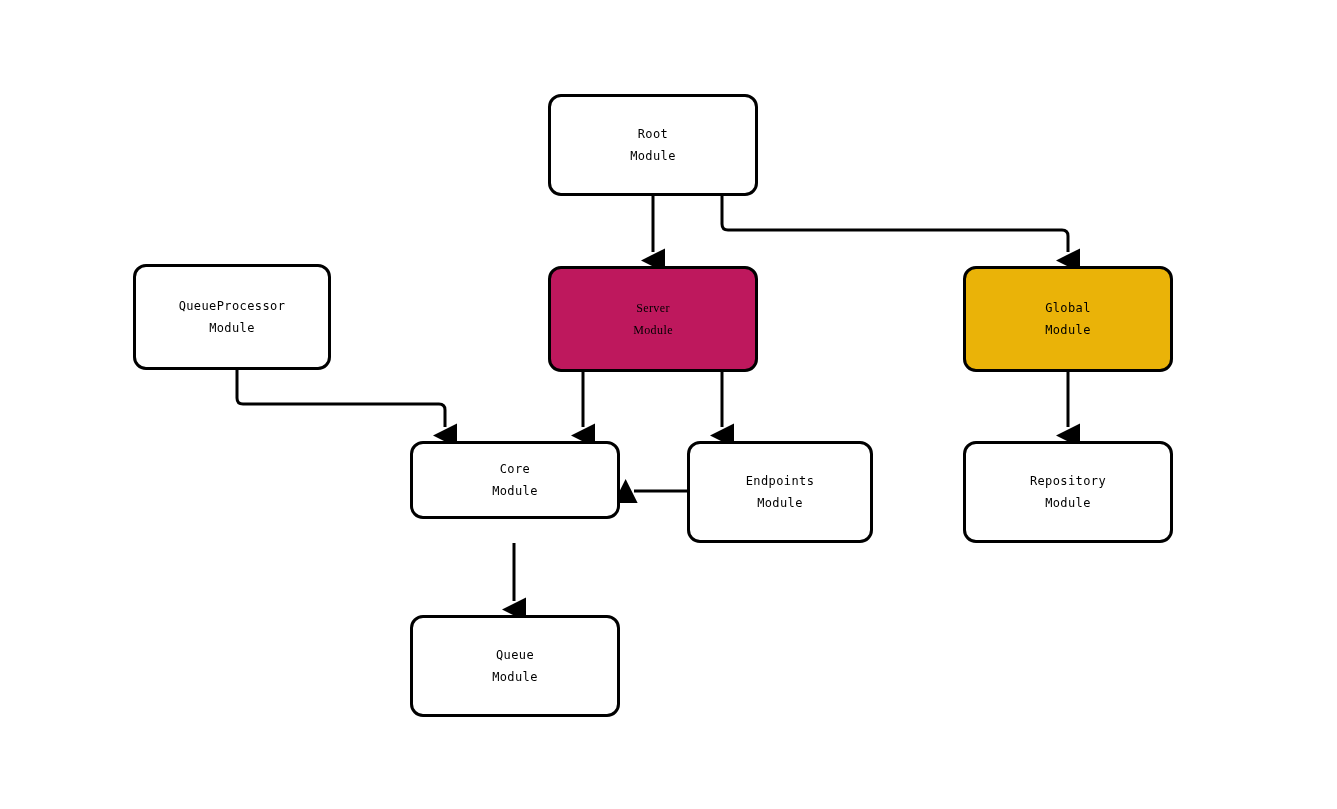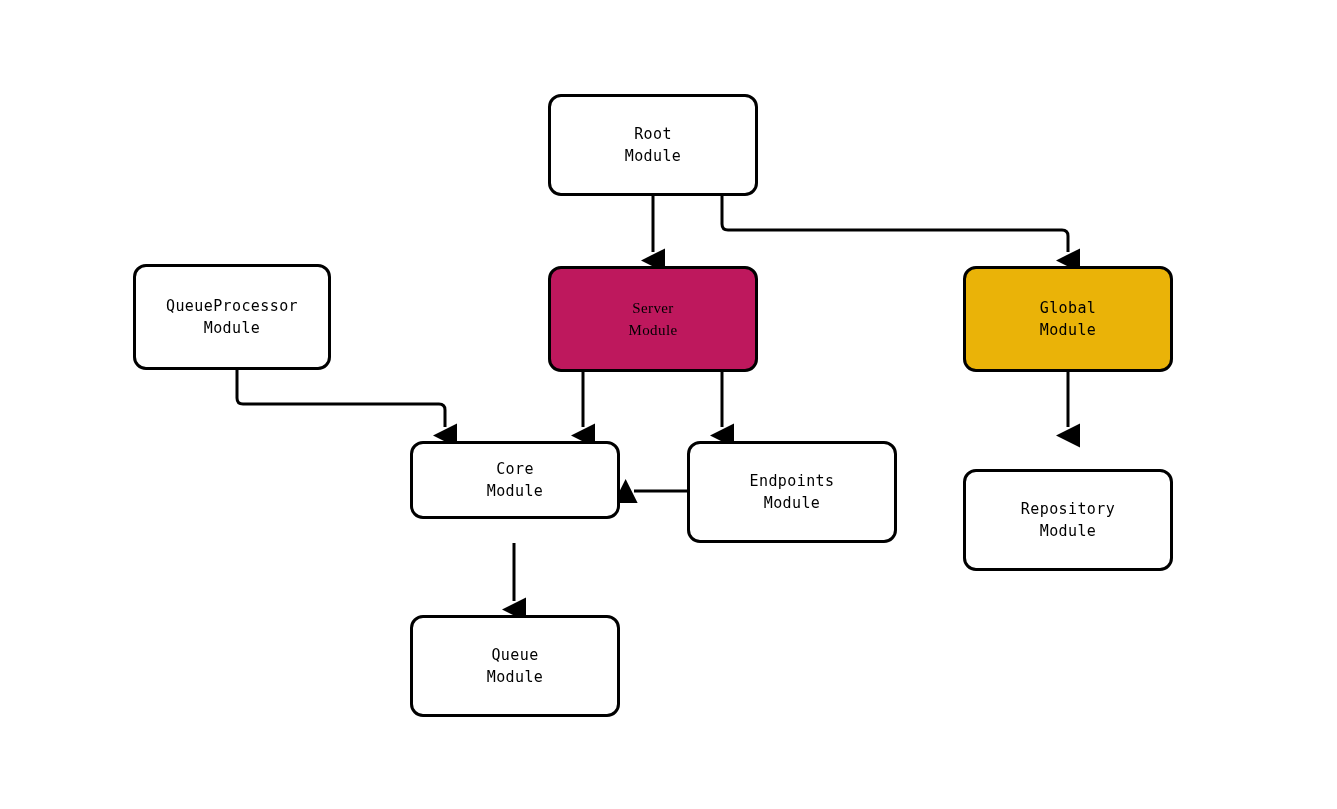--- a/index.html
+++ b/index.html
@@ -27,21 +27,21 @@
     box-sizing: border-box;
     border: 3px solid #000000;
     border-radius: 13px;
     background: #ffffff;
     display: flex;
     flex-direction: column;
     align-items: center;
     justify-content: center;
     text-align: center;
     color: #000000;
-    font-size: 15px;
+    font-size: 12px;
     line-height: 22px;
     letter-spacing: 0.4px;
     z-index: 2;
   }
   .node-line {
     display: block;
     white-space: pre;
   }
 </style>
 </head>
@@ -84,25 +84,25 @@
         <span class="node-line">Module</span>
       </div>
       <div class="node" style="left: 963px; top: 266px; width: 210px; height: 106px; border-color: rgb(0, 0, 0); background: #eab308;">
         <span class="node-line">Global</span>
         <span class="node-line">Module</span>
       </div>
       <div class="node" style="left: 410px; top: 441px; width: 210px; height: 78px; border-color: rgb(0, 0, 0); background: rgb(255, 255, 255);">
         <span class="node-line">Core</span>
         <span class="node-line">Module</span>
       </div>
-      <div class="node" style="left: 687px; top: 441px; width: 210px; height: 102px; border-color: rgb(0, 0, 0); background: rgb(255, 255, 255);">
+      <div class="node" style="left: 687px; top: 441px; width: 186px; height: 102px; border-color: rgb(0, 0, 0); background: rgb(255, 255, 255);">
         <span class="node-line">Endpoints</span>
         <span class="node-line">Module</span>
       </div>
-      <div class="node" style="left: 963px; top: 441px; width: 210px; height: 102px; border-color: rgb(0, 0, 0); background: rgb(255, 255, 255); margin-top: 28px;">
+      <div class="node" style="left: 963px; top: 441px; width: 210px; height: 102px; border-color: rgb(0, 0, 0); background: rgb(255, 255, 255);">
         <span class="node-line">Repository</span>
         <span class="node-line">Module</span>
       </div>
       <div class="node" style="left: 410px; top: 615px; width: 210px; height: 102px; border-color: rgb(0, 0, 0); background: rgb(255, 255, 255);">
         <span class="node-line">Queue</span>
         <span class="node-line">Module</span>
       </div>
     </div>
 
 </div>

